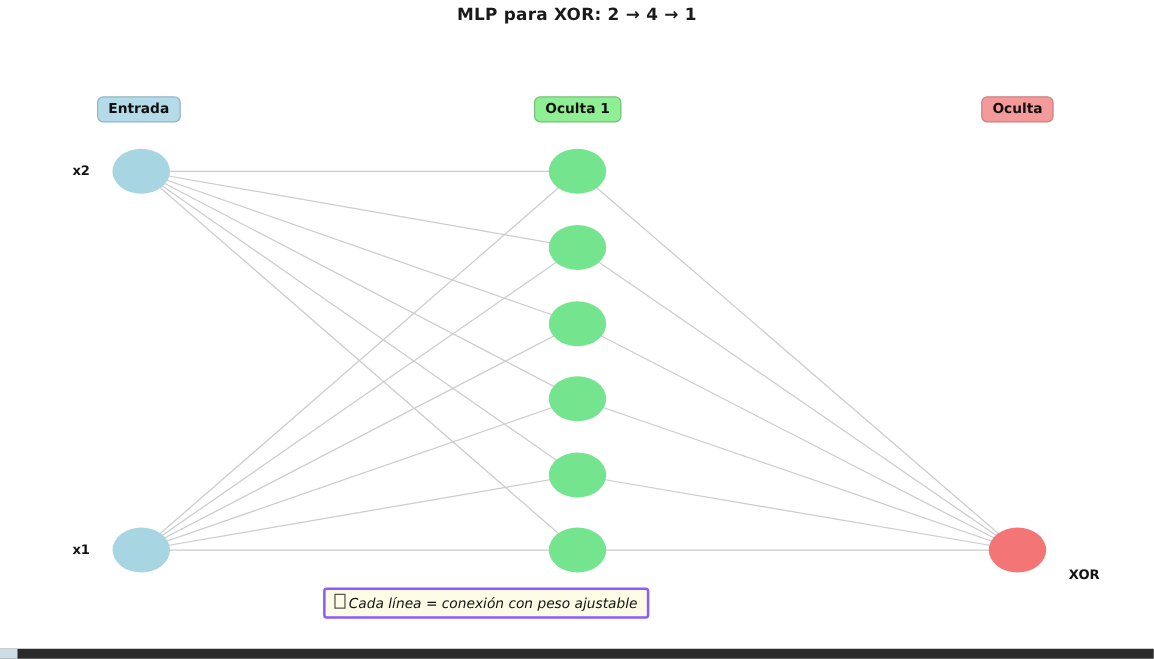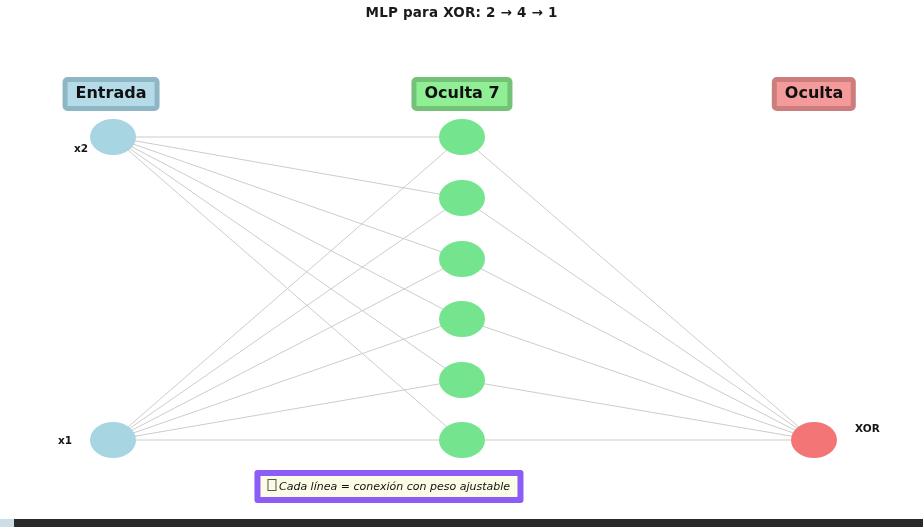--- a/index.html
+++ b/index.html
@@ -36,22 +36,22 @@
     font-size: 13.5px;
     font-weight: bold;
     color: #1a1a1a;
     letter-spacing: 0.2px;
   }
   .layer-label {
     position: absolute;
     transform: translateX(-50%);
     padding: 3px 8px 4px 8px;
     border-radius: 5px;
-    border: 5px solid #0369a1;
-    font-size: 16px;
+    border: 1px solid #0369a1;
+    font-size: 11px;
     font-weight: bold;
     color: #111111;
     white-space: nowrap;
     line-height: 1.05;
   }
   .layer-label.input  { background: #b5dbe8; border-color: #8fb6c4; }
   .layer-label.hidden { background: #90ee94; border-color: #74c178; }
   .layer-label.output { background: #f49a9a; border-color: #cc7e7e; }
 
   .node-label {
@@ -64,21 +64,21 @@
   }
   .node-label.left  { transform: translate(-100%, -50%); }
 
   .annotation {
     position: absolute;
     left: 50%;
     transform: translateX(-50%);
     top: 470px;
     padding: 3px 7px 4px 7px;
     background: #fbfbe6;
-    border: 6px solid #8b5cf6;
+    border: 2px solid #8b5cf6;
     border-radius: 3px;
     font-size: 11px;
     font-style: italic;
     color: #111111;
     white-space: nowrap;
   }
   .annotation .tofu {
     display: inline-block;
     width: 7px;
     height: 10px;
@@ -140,27 +140,27 @@
         <ellipse cx="462" cy="259" rx="23" ry="18" fill="#74e58e"></ellipse>
         <ellipse cx="462" cy="319" rx="23" ry="18" fill="#74e58e"></ellipse>
         <ellipse cx="462" cy="380" rx="23" ry="18" fill="#74e58e"></ellipse>
         <ellipse cx="462" cy="440" rx="23" ry="18" fill="#74e58e"></ellipse>
         <ellipse cx="814" cy="440" rx="23" ry="18" fill="#f47575"></ellipse>
       </g>
   </svg>
 
   <div id="badges">
       <div class="layer-label input" style="left: 111px; top: 77px;">Entrada</div>
-      <div class="layer-label hidden" style="left: 462px; top: 77px;">Oculta 7</div>
+      <div class="layer-label hidden" style="left: 462px; top: 77px;">Oculta 1</div>
       <div class="layer-label output" style="left: 814px; top: 77px;">Oculta</div>
     </div>
   <div id="node-labels">
-      <div class="node-label left" style="top: 148px; left: 72px; margin-left: 16px;">x2</div>
+      <div class="node-label left" style="top: 137px; left: 72px;">x2</div>
       <div class="node-label left" style="top: 440px; left: 72px; text-align: center;">x1</div>
-      <div class="node-label right" style="top: 428px; left: 855px;">XOR</div>
+      <div class="node-label right" style="top: 460px; left: 855px;">XOR</div>
     </div>
 
   <div class="annotation">
     <span class="tofu"></span><span>Cada línea = conexión con peso ajustable</span>
   </div>
 
   <div class="bottom-bar">
     <div class="bottom-bar-thumb"></div>
   </div>
 

